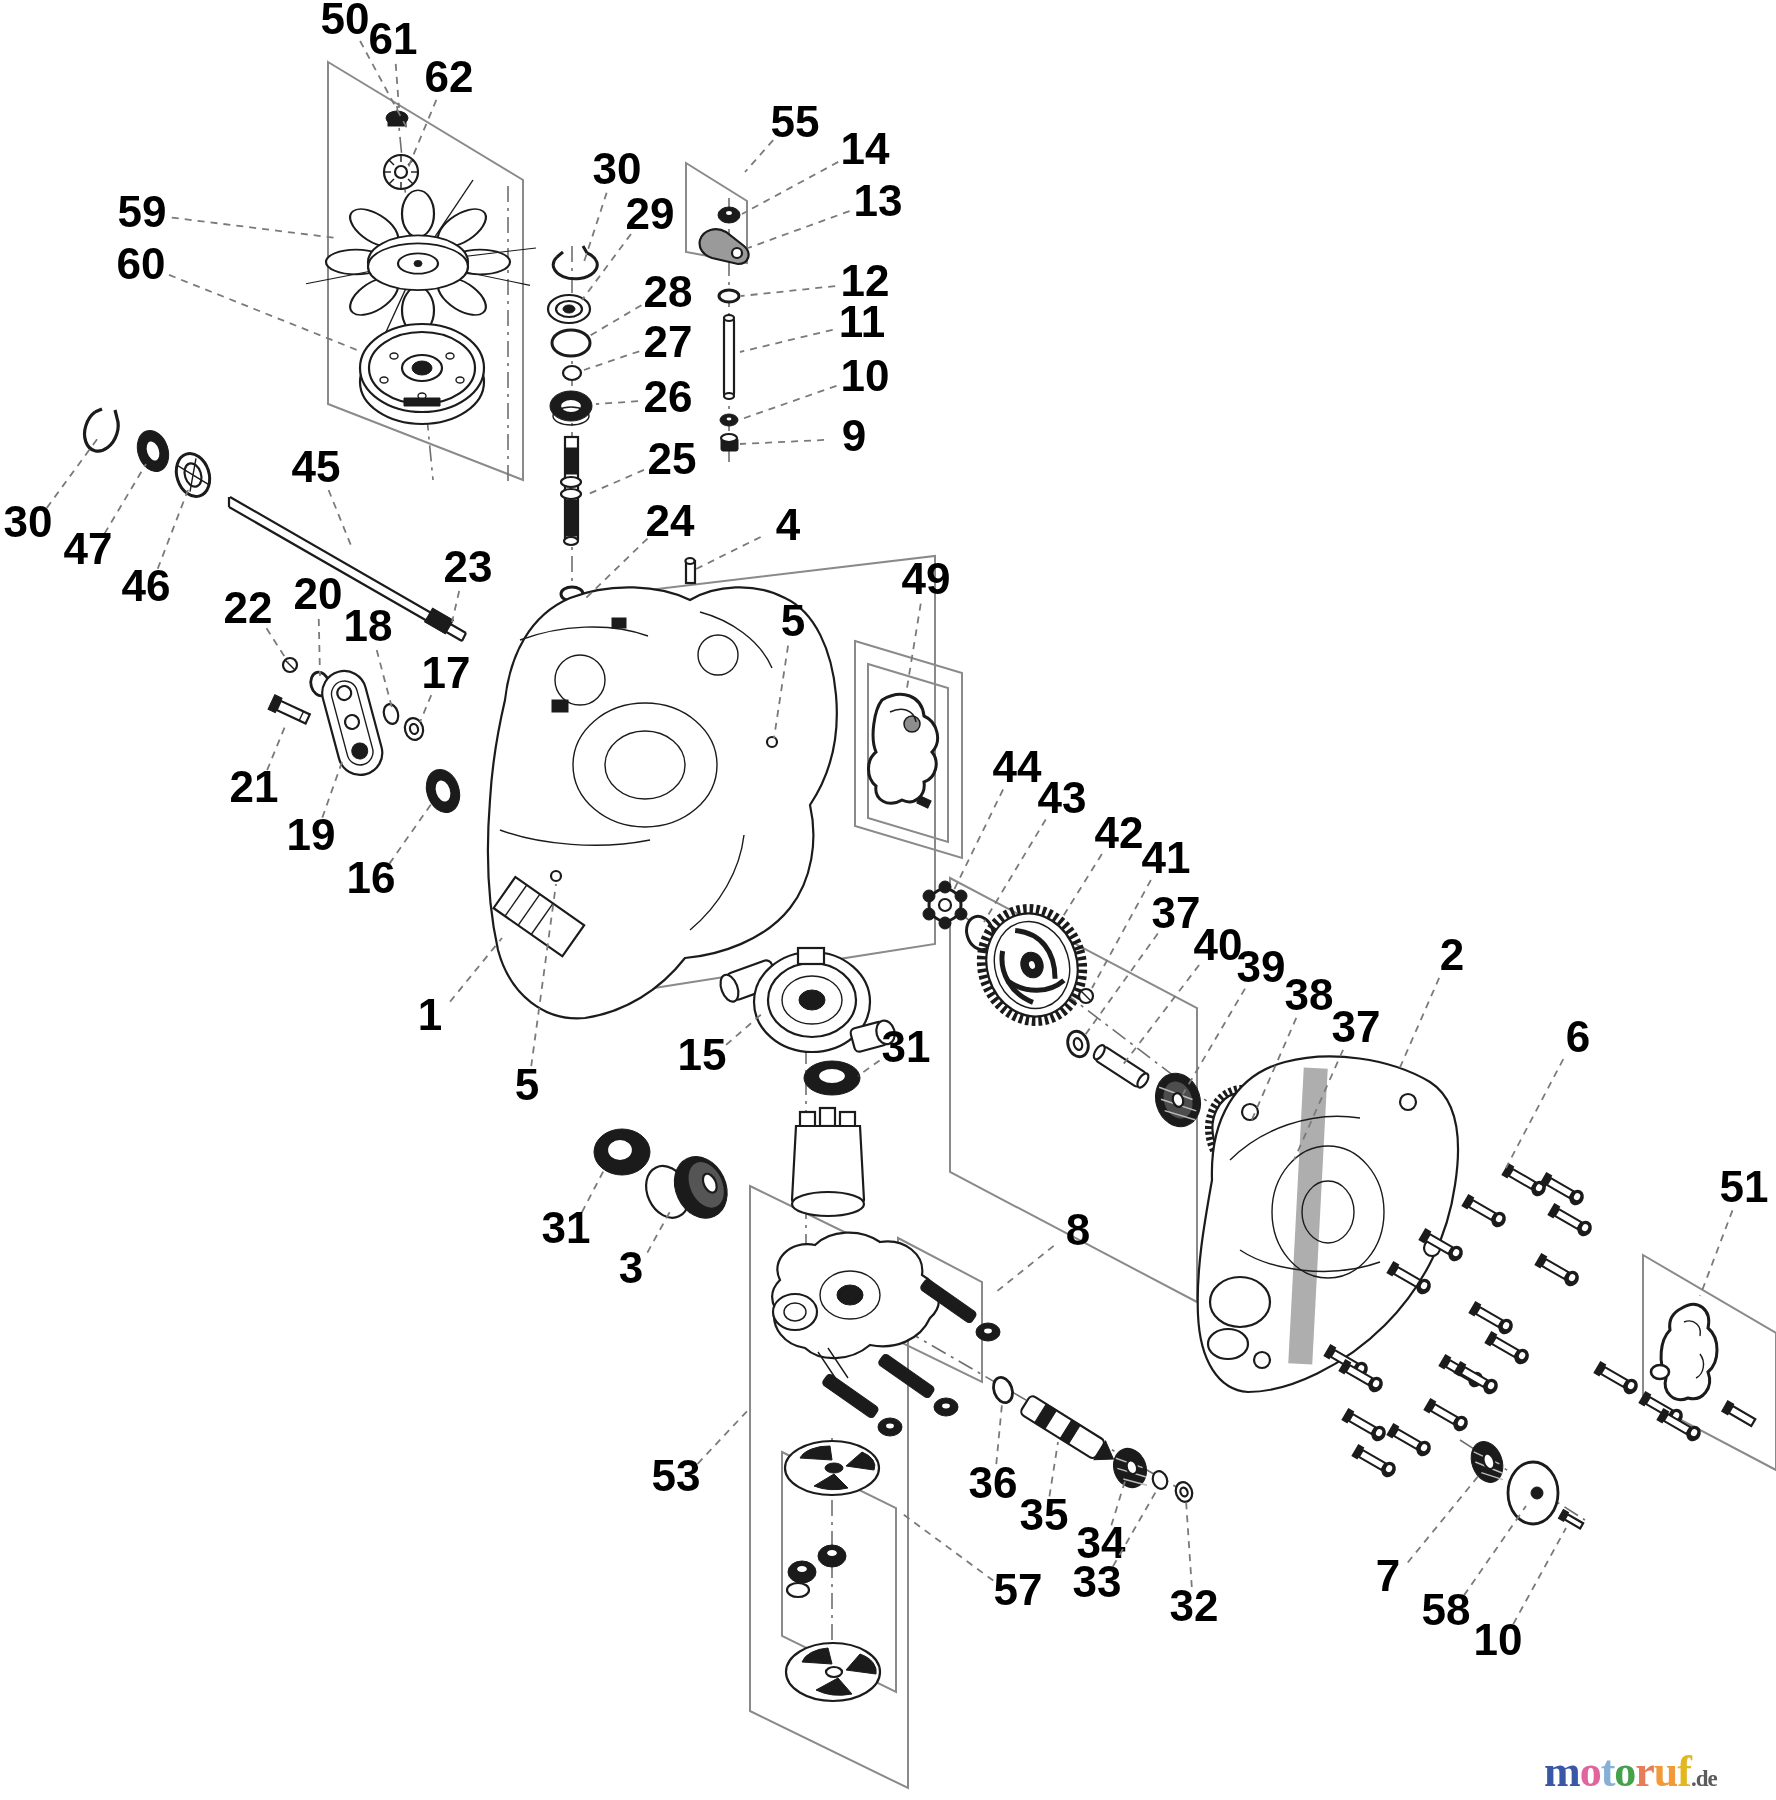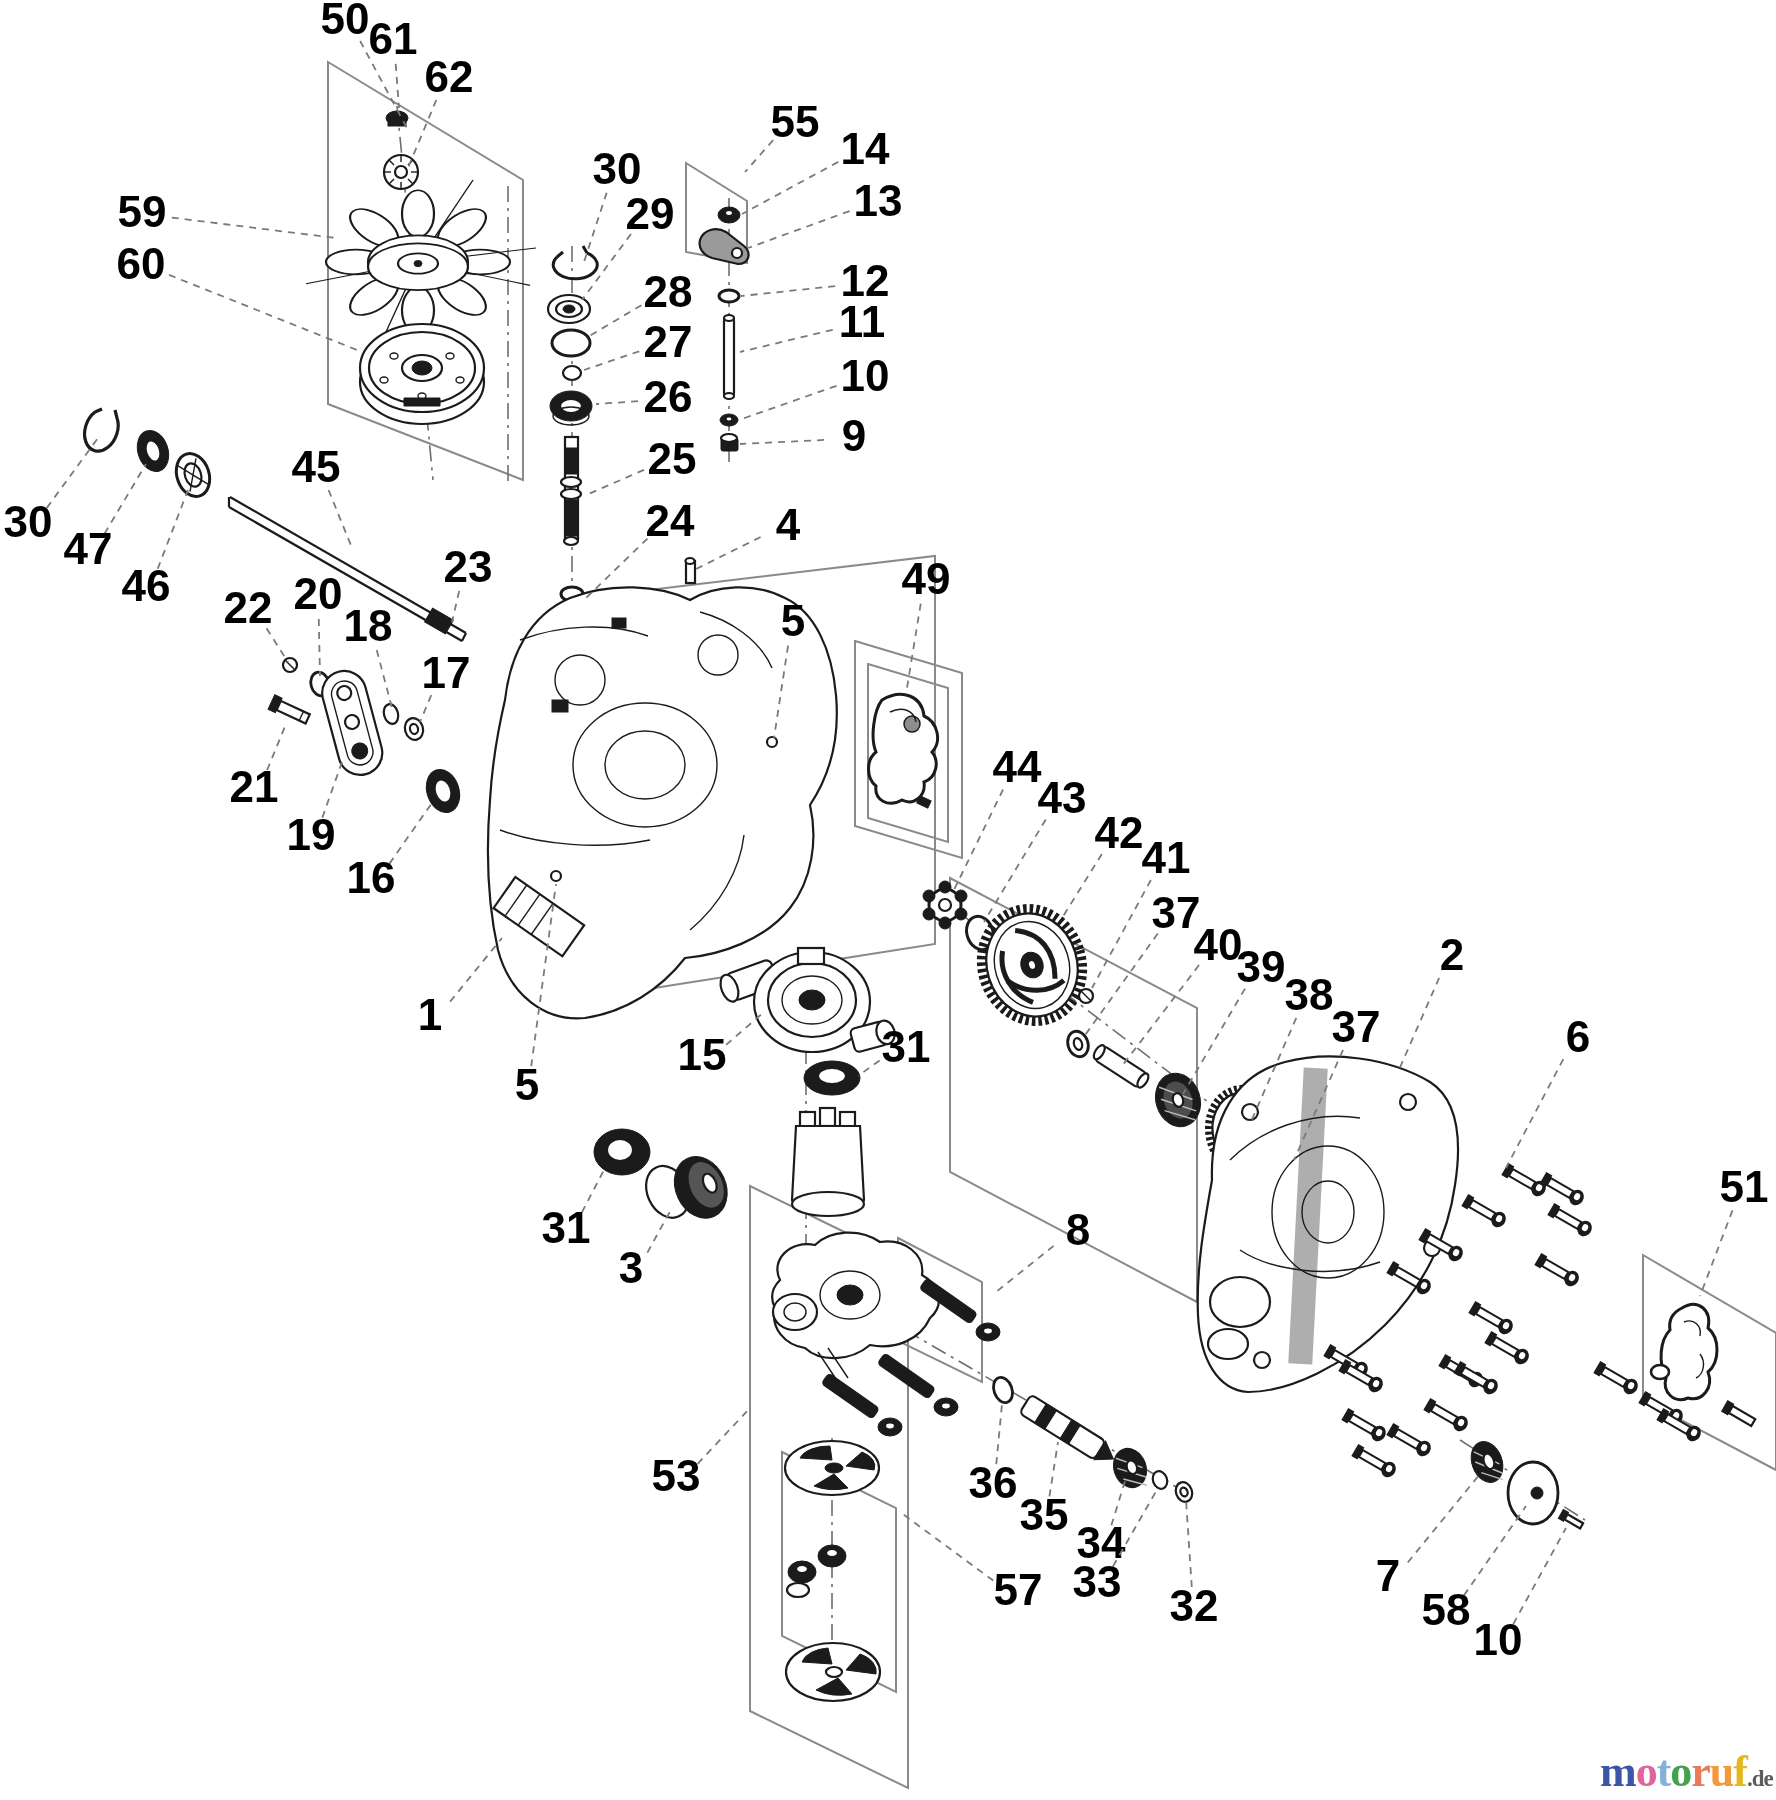--- a/index.html
+++ b/index.html
@@ -2,21 +2,21 @@
 <html><head>
 <meta charset="utf-8">
 <style>
   html,body{margin:0;padding:0;background:#ffffff;}
   #stage{position:relative;width:1776px;height:1800px;background:#fff;overflow:hidden;
          font-family:"Liberation Sans",sans-serif;}
   svg text.callout{font-family:"Liberation Sans",sans-serif;font-weight:700;font-size:44px;fill:#000;}
   .part{stroke:#1b1b1b;stroke-width:2.2;fill:#fff;}
   .dark{fill:#1b1b1b;stroke:#1b1b1b;}
   .thin{stroke:#1b1b1b;stroke-width:1.4;fill:none;}
-  #watermark{position:absolute;left:1600px;top:1746px;width:170px;height:54px;
+  #watermark{position:absolute;left:1544px;top:1746px;width:170px;height:54px;
              font-family:"Liberation Serif",serif;font-weight:700;font-size:44px;
              letter-spacing:-1px;white-space:nowrap;}
   #watermark .suffix{font-size:23px;font-weight:700;}
 </style>
 </head>
 <body>
 
 <div id="stage">
   <svg id="diagram" width="1776" height="1800" viewBox="0 0 1776 1800">
 

